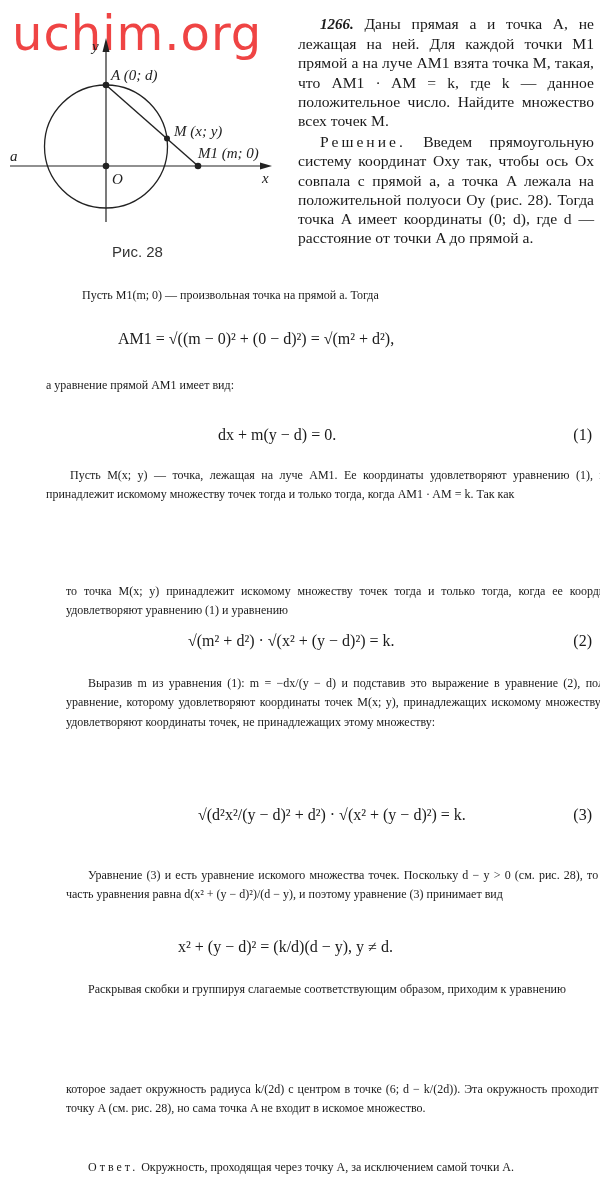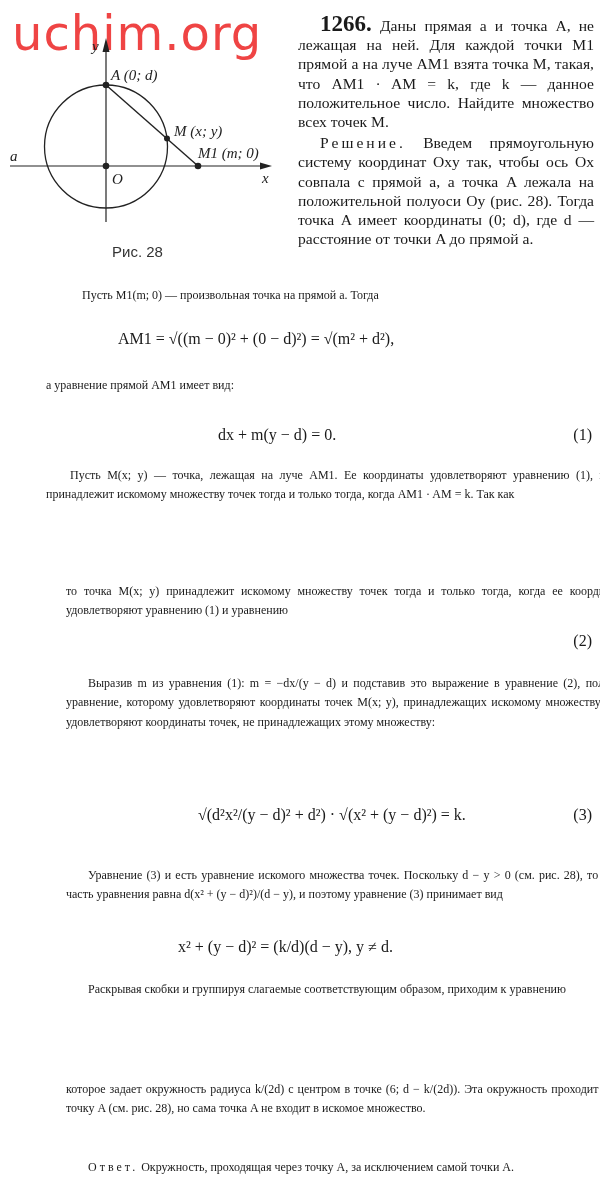--- a/index.html
+++ b/index.html
@@ -4,21 +4,21 @@
 <style>
   html, body { margin:0; padding:0; background:#fff; }
   body { width:600px; height:1198px; position:relative; overflow:hidden;
          font-family:"Liberation Serif", "DejaVu Serif", serif; color:#1a1a1a; }
   .page { position:absolute; left:0; top:0; width:600px; height:1198px; }
   .wm { position:absolute; left:12px; top:2px; font-family:"DejaVu Sans", sans-serif;
         font-size:48px; color:#ef4444; letter-spacing:1px; line-height:62px; z-index:0; }
   .fig { position:absolute; left:0; top:0; width:290px; height:280px; z-index:1; }
   .caption { position:absolute; left:112px; top:243px; font-size:15px; font-family:"Liberation Sans", sans-serif; color:#333; }
   .right { position:absolute; left:298px; top:14px; width:296px; font-size:15.6px; line-height:19.2px; text-align:justify; z-index:2; }
-  .right .num { font-weight:bold; font-size:23px; }
+  .right .num { font-weight:bold; font-size:15px;font-style:italic; }
   .right p { margin:0; }
   .ind { text-indent:22px; }
   .sp { letter-spacing:3px; }
   .body { position:absolute; left:10px; width:584px; font-size:12px; line-height:19.4px; text-align:justify;margin-left:36px; }
   .body p { margin:0; }
   .eq { position:absolute; font-size:16px; white-space:nowrap; }
   .eqno { position:absolute; right:8px; font-size:16px; }
 </style>
 </head>
 <body>
@@ -76,20 +76,21 @@
   <div class="eq" style="left:218px; top:426px;">dx + m(y − d) = 0.</div>
   <div class="eqno" style="top:426px;">(1)</div>
 
   <div class="body" style="top:466px;">
     <p class="ind" style="text-indent:24px;">Пусть M(x; y) — точка, лежащая на луче AM1. Ее координаты удовлетворяют уравнению (1), и она принадлежит искомому множеству точек тогда и только тогда, когда AM1 · AM = k. Так как</p>
   </div>
 
   <div class="body" style="top:582px; left:30px; width:564px;">
     <p>то точка M(x; y) принадлежит искомому множеству точек тогда и только тогда, когда ее координаты удовлетворяют уравнению (1) и уравнению</p>
   </div>
+  <div class="eq" style="left:188px; top:632px;">√(m² + d²) · √(x² + (y − d)²) = k.</div>
   <div class="eqno" style="top:632px;">(2)</div>
 
   <div class="body" style="top:674px; left:30px; width:564px;">
     <p class="ind">Выразив m из уравнения (1): m = −dx/(y − d) и подставив это выражение в уравнение (2), получим уравнение, которому удовлетворяют координаты точек M(x; y), принадлежащих искомому множеству, и не удовлетворяют координаты точек, не принадлежащих этому множеству:</p>
   </div>
   <div class="eq" style="left:170px; top:806px;margin-left:28px;">√(d²x²/(y − d)² + d²) · √(x² + (y − d)²) = k.</div>
   <div class="eqno" style="top:806px;">(3)</div>
 
   <div class="body" style="top:866px; left:30px; width:564px;">
     <p class="ind">Уравнение (3) и есть уравнение искомого множества точек. Поскольку d − y &gt; 0 (см. рис. 28), то левая часть уравнения равна d(x² + (y − d)²)/(d − y), и поэтому уравнение (3) принимает вид</p>

